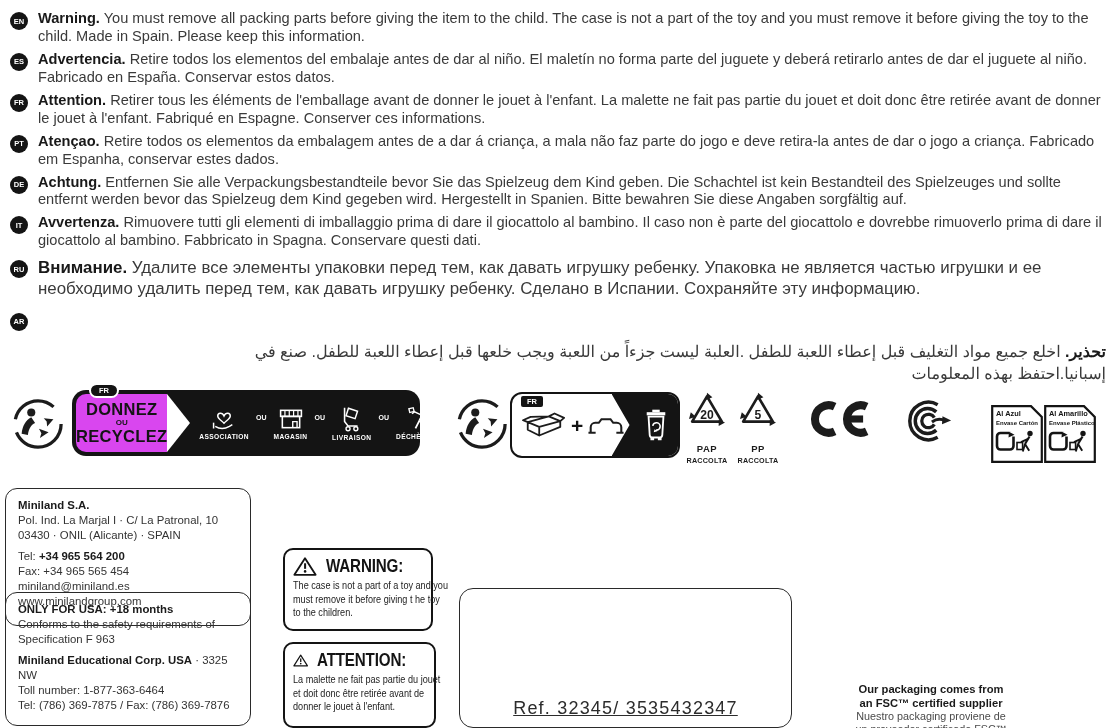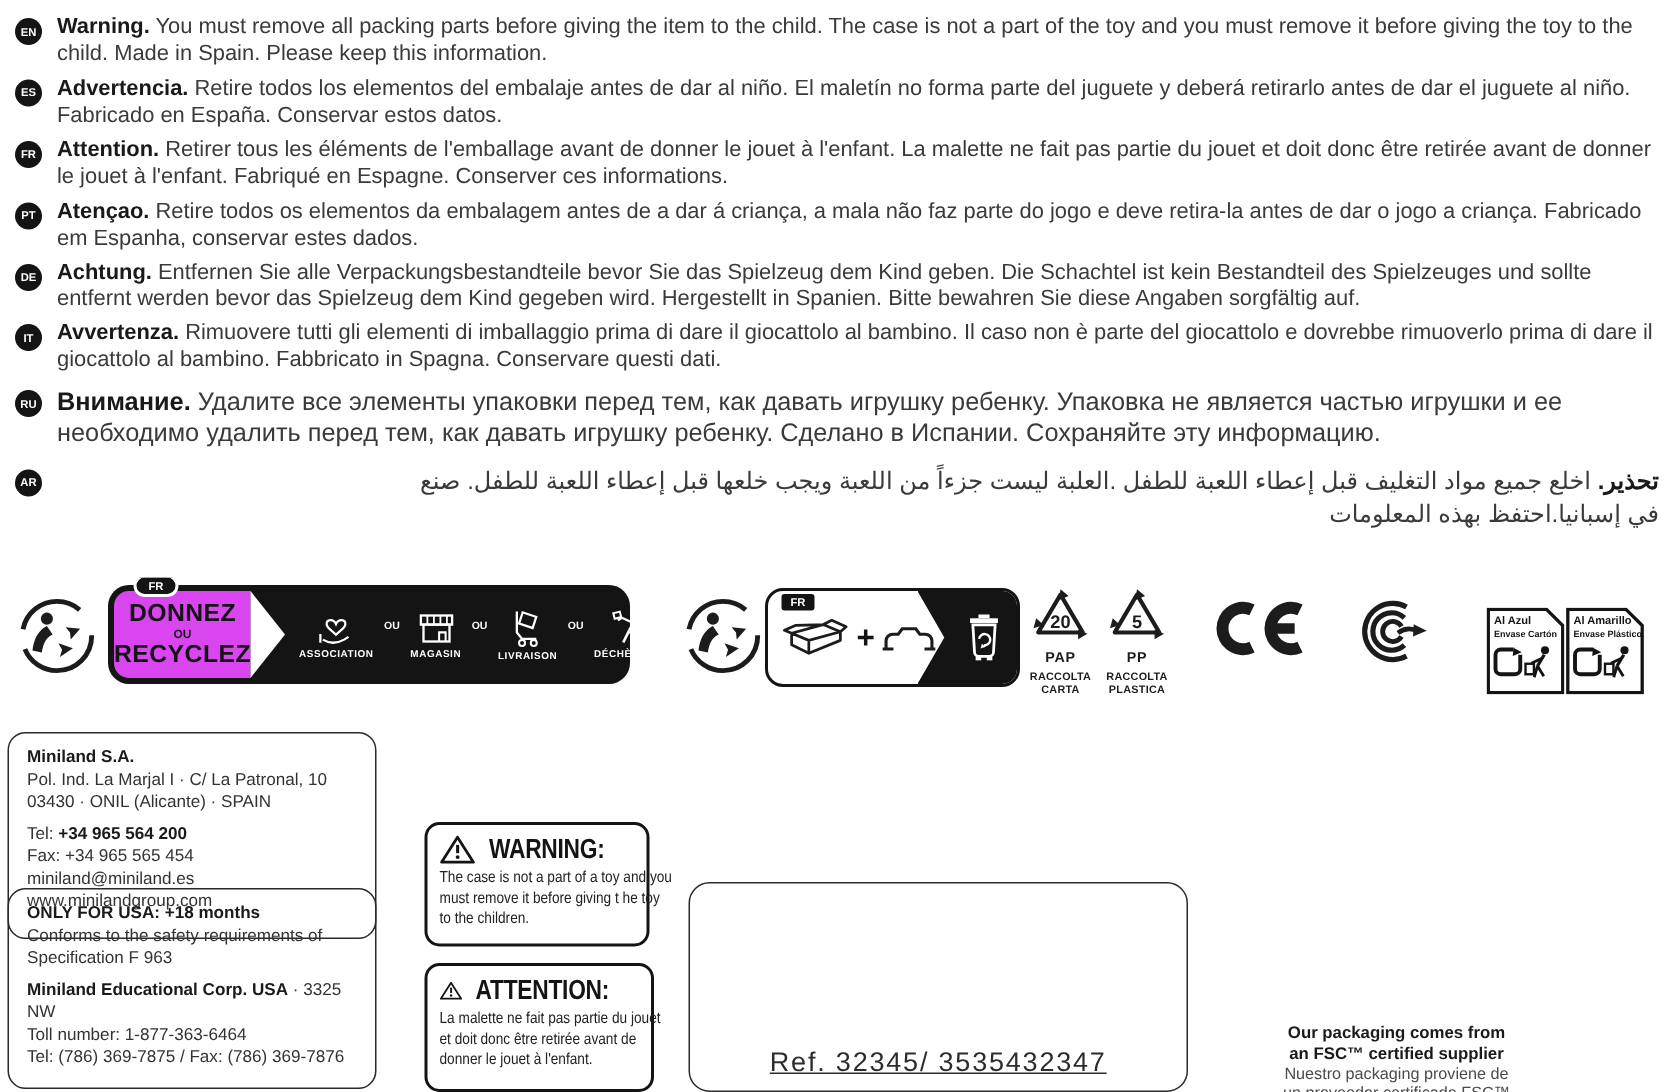--- a/index.html
+++ b/index.html
@@ -7,21 +7,21 @@
         font-family:"Liberation Sans",sans-serif;color:#2e2e2e;}
   
   .warnings{position:absolute;left:10px;top:10px;width:1096px;}
   .w-row{display:flex;gap:10px;align-items:flex-start;margin-bottom:5px;}
   .badge{flex:0 0 auto;width:18px;height:18px;border-radius:50%;background:#141414;color:#fff;
          font-size:7.5px;font-weight:bold;display:flex;align-items:center;justify-content:center;margin-top:2px;}
   .w-text{font-size:14.6px;line-height:1.23;color:#3a3a3a;}
   .lead{font-weight:bold;color:#191919;}
   .w-row.ru .w-text{font-size:16.9px;line-height:1.2;}
   .w-row.ru{margin-top:8px;}
-  .w-row.ar{margin-top:12px;}
+  .w-row.ar{margin-top:12px;flex-direction:column;}
   .w-row.ar .w-text{direction:rtl;text-align:right;font-size:16px;line-height:1.4;padding-left:230px;}
   
   .icons-row{position:absolute;left:0;top:385px;width:1116px;height:81px;overflow:hidden;}
   .triman{position:absolute;}
   .donate-banner{position:absolute;left:72px;top:5px;width:348px;height:66px;background:#141414;
                  border-radius:14px;display:flex;align-items:center;}
   .fr-pill{position:absolute;top:-7px;left:17px;background:#141414;border:2px solid #fff;color:#fff;
            font-size:7.5px;font-weight:bold;padding:1px 8px;border-radius:9px;z-index:3;}
   .chev-white{position:relative;margin:4px 0 4px 4px;width:122px;height:58px;background:#d946ef;
               border-radius:10px 0 0 10px;display:flex;flex-direction:column;align-items:center;justify-content:center;z-index:2;}
@@ -36,21 +36,21 @@
   .sort-box{position:absolute;left:510px;top:7px;width:166px;height:62px;background:#fff;
             border:2.4px solid #141414;border-radius:12px;overflow:hidden;}
   .sort-tag{position:absolute;top:2px;left:9px;background:#141414;color:#fff;font-size:7.5px;font-weight:bold;
             padding:1px 6px;border-radius:2px;z-index:3;}
   .sort-content{position:absolute;left:10px;top:0;height:100%;display:flex;align-items:center;gap:5px;z-index:2;}
   .plus{font-size:21px;font-weight:800;color:#141414;margin-top:2px;}
   .sort-black{position:absolute;right:0;top:0;height:100%;width:40%;background:#141414;
               clip-path:polygon(0 0,100% 0,100% 100%,0 100%,27% 50%);}
   .sort-bin{position:absolute;right:9px;top:50%;transform:translateY(-50%);}
   .mobius{position:absolute;width:46px;text-align:center;}
-  .mob-material{font-size:9.5px;font-weight:bold;color:#1c1c1c;margin-top:1px;letter-spacing:.5px;}
+  .mob-material{font-size:9.5px;font-weight:bold;color:#1c1c1c;margin-top:12px;letter-spacing:.5px;}
   .mob-captions{height:17px;overflow:hidden;margin-top:2px;}
   .mob-cap{font-size:7.2px;font-weight:bold;color:#1c1c1c;line-height:1.25;letter-spacing:.2px;}
   .ce{position:absolute;left:808px;top:14px;}
   .arcs{position:absolute;left:906px;top:12px;}
   .notch{position:absolute;top:20px;}
   svg text{font-family:"Liberation Sans",sans-serif;}
   
   .info-box{position:absolute;left:5px;width:246px;border:1.7px solid #2a2a2a;border-radius:12px;
             padding:9px 12px;box-sizing:border-box;font-size:11.4px;line-height:1.32;color:#333;}
   .box-company{top:488px;height:138px;}

